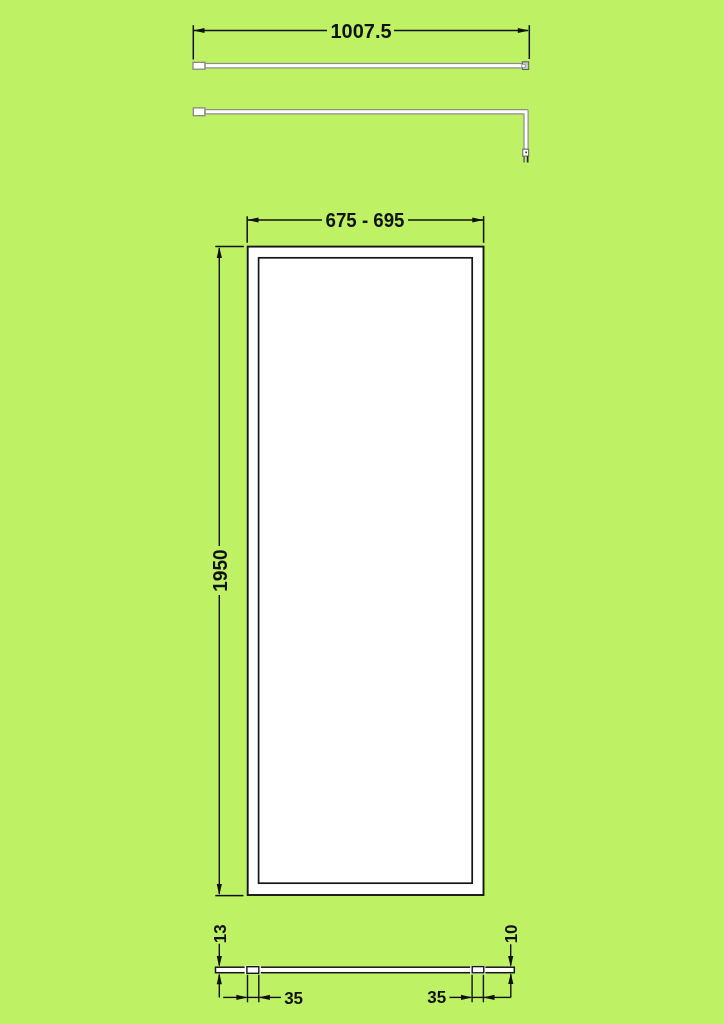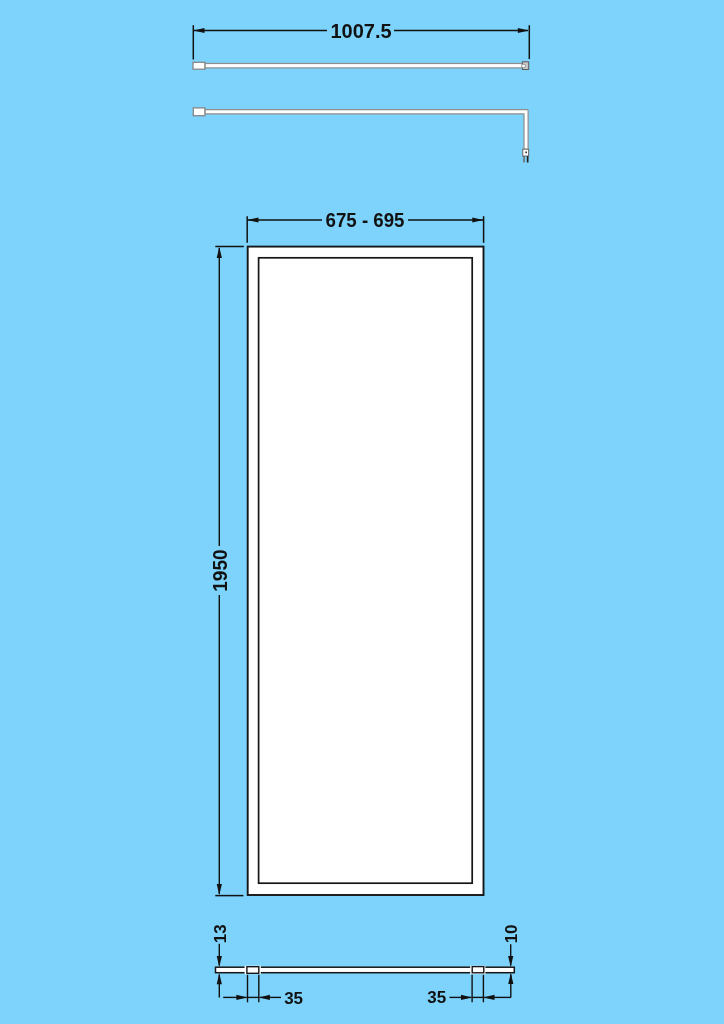--- a/index.html
+++ b/index.html
@@ -1,16 +1,16 @@
 <!DOCTYPE html>
 <html><head>
 <meta charset="utf-8">
 <style>
   html,body{margin:0;padding:0;background:#ffffff;}
-  .page{position:relative;width:724px;height:1024px;background:#7dd3fc;overflow:hidden;}
+  .page{position:relative;width:724px;height:1024px;background:#bef264;overflow:hidden;}
   text{font-family:"Liberation Sans",sans-serif;font-weight:bold;fill:#111111;}
 </style>
 </head>
 <body>
 <div class="page">
 <svg width="724" height="1024" viewBox="0 0 724 1024" xmlns="http://www.w3.org/2000/svg">
 
   <line x1="193.3" y1="25.2" x2="193.3" y2="59.5" stroke="#111" stroke-width="1.5"></line>
 
   <line x1="529.3" y1="25.2" x2="529.3" y2="59.0" stroke="#111" stroke-width="1.5"></line>

